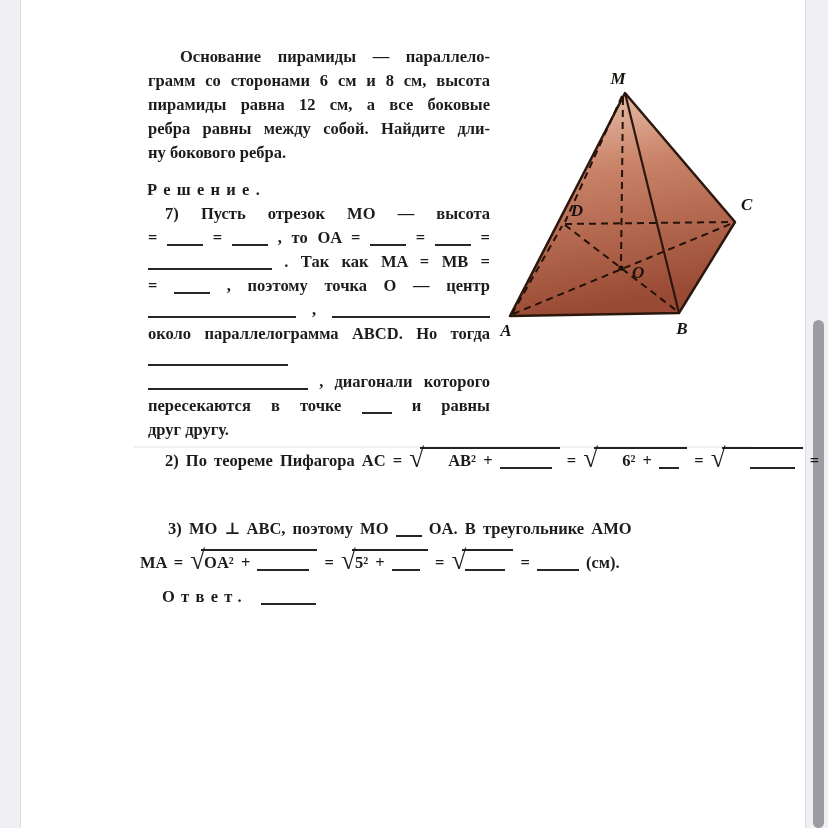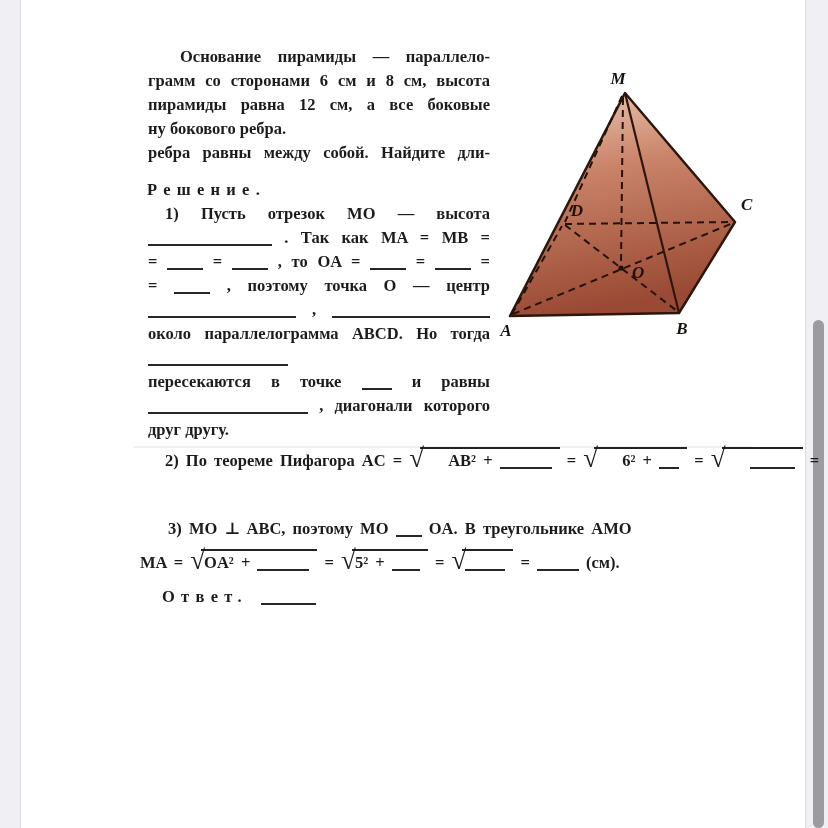--- a/index.html
+++ b/index.html
@@ -44,38 +44,38 @@
 <div>
 
   <div class="gutter left"></div>
   <div class="gutter right"></div>
   <div class="scroll-thumb"></div>
 
   <div class="block" style="top:45px;left:148px;width:342px;">
       <div class="line j" style="text-indent: 32px;"><span>Основание пирамиды — параллело-</span></div>
       <div class="line j"><span>грамм со сторонами 6 см и 8 см, высота</span></div>
       <div class="line j"><span>пирамиды равна 12 см, а все боковые</span></div>
+      <div class="line j"><span>ребра равны между собой. Найдите дли-</span></div>
       <div class="line"><span>ну бокового ребра.</span></div>
-      <div class="line j"><span>ребра равны между собой. Найдите дли-</span></div>
     </div>
 
   <div class="block" style="top:178px;left:132px;width:342px;">
       <div class="line sp" style="text-indent: 15px;"><span>Решение.</span></div>
     </div>
 
   <div class="block" style="top:202px;left:148px;width:342px;">
-      <div class="line j" style="text-indent: 17px;"><span>1) Пусть отрезок </span><span class="mi">MO</span><span> — высота</span></div>
+      <div class="line j" style="text-indent: 17px;"><span>7) Пусть отрезок </span><span class="mi">MO</span><span> — высота</span></div>
+      <div class="line j"><span>= </span><span class="blank" style="width: 36px;"></span><span> = </span><span class="blank" style="width: 36px;"></span><span> , то </span><span class="mi">OA</span><span> = </span><span class="blank" style="width: 36px;"></span><span> = </span><span class="blank" style="width: 36px;"></span><span> =</span></div>
       <div class="line j"><span class="blank" style="width: 124px;"></span><span> . Так как </span><span class="mi">MA</span><span> = </span><span class="mi">MB</span><span> =</span></div>
-      <div class="line j"><span>= </span><span class="blank" style="width: 36px;"></span><span> = </span><span class="blank" style="width: 36px;"></span><span> , то </span><span class="mi">OA</span><span> = </span><span class="blank" style="width: 36px;"></span><span> = </span><span class="blank" style="width: 36px;"></span><span> =</span></div>
       <div class="line j"><span>= </span><span class="blank" style="width: 36px;"></span><span> , поэтому точка </span><span class="mi">O</span><span> — центр</span></div>
       <div class="line j"><span class="blank" style="width: 148px;"></span><span> , </span><span class="blank" style="width: 158px;"></span></div>
       <div class="line j"><span>около параллелограмма </span><span class="mi">ABCD</span><span>. Но тогда</span></div>
       <div class="line j"><span class="blank" style="width: 140px;"></span></div>
+      <div class="line j"><span class="blank" style="width: 160px;"></span><span> , диагонали которого</span></div>
       <div class="line j"><span>пересекаются в точке </span><span class="blank" style="width: 30px;"></span><span> и равны</span></div>
-      <div class="line j"><span class="blank" style="width: 160px;"></span><span> , диагонали которого</span></div>
       <div class="line"><span>друг другу.</span></div>
     </div>
 
   <div class="divider"></div>
 
   <div class="block wide" style="top:444px;left:140px;width:612px;">
       <div class="line j" style="text-indent: 25px;"><span>2) По теореме Пифагора </span><span class="mi">AC</span><span> = </span><span class="sqrt"><span class="rad">√</span><span class="vinc"><span class="mi">AB</span><span>² + </span><span class="blank" style="width: 52px;"></span></span></span><span> = </span><span class="sqrt"><span class="rad">√</span><span class="vinc"><span>6² + </span><span class="blank" style="width: 20px;"></span></span></span><span> = </span><span class="sqrt"><span class="rad">√</span><span class="vinc"><span class="blank" style="width: 45px;"></span></span></span><span> =</span></div>
     </div>
 
   <div class="block wide" style="top:512px;left:140px;width:612px;">

